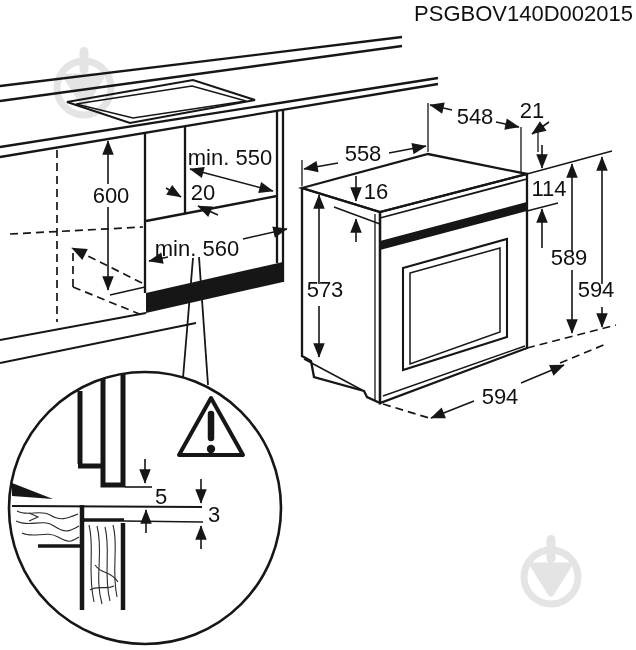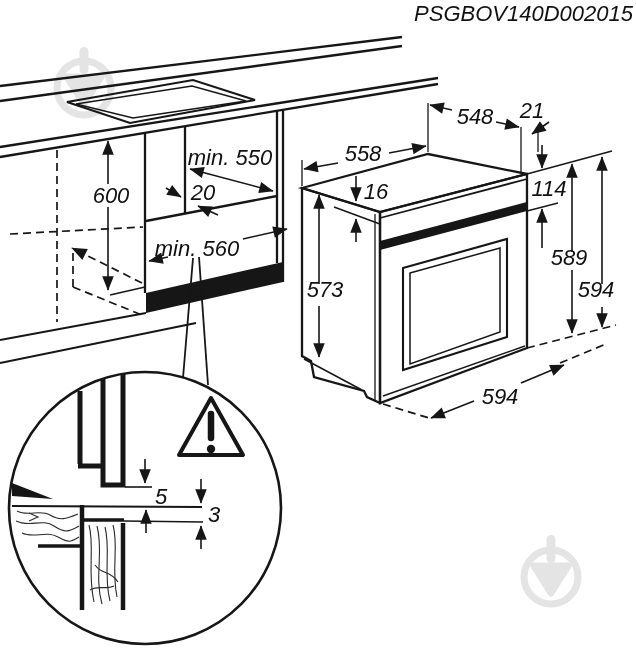--- a/index.html
+++ b/index.html
@@ -1,17 +1,17 @@
 <!DOCTYPE html>
 <html><head>
 <meta charset="utf-8">
 <style>
   html,body{margin:0;padding:0;background:#ffffff;}
   .stage{position:relative;width:636px;height:650px;background:#ffffff;overflow:hidden;
-         font-family:"Liberation Sans", sans-serif;font-style:italic;}
+         font-family:"Liberation Sans", sans-serif;}
   svg{display:block;}
   .ln{stroke:#161616;fill:none;}
   .thin{stroke-width:1.3;}
   .dim{stroke-width:1.6;}
   .main{stroke-width:2.3;}
   .dash{stroke-dasharray:8 5;stroke-width:1.7;}
   .bar{stroke-width:5;}
   .grain{stroke:#2a2a2a;stroke-width:1.1;fill:none;}
   .dimtxt{font-family:"Liberation Sans", sans-serif;font-size:22px;fill:#111;}
   .titletxt{font-family:"Liberation Sans", sans-serif;font-size:22px;fill:#111;}

